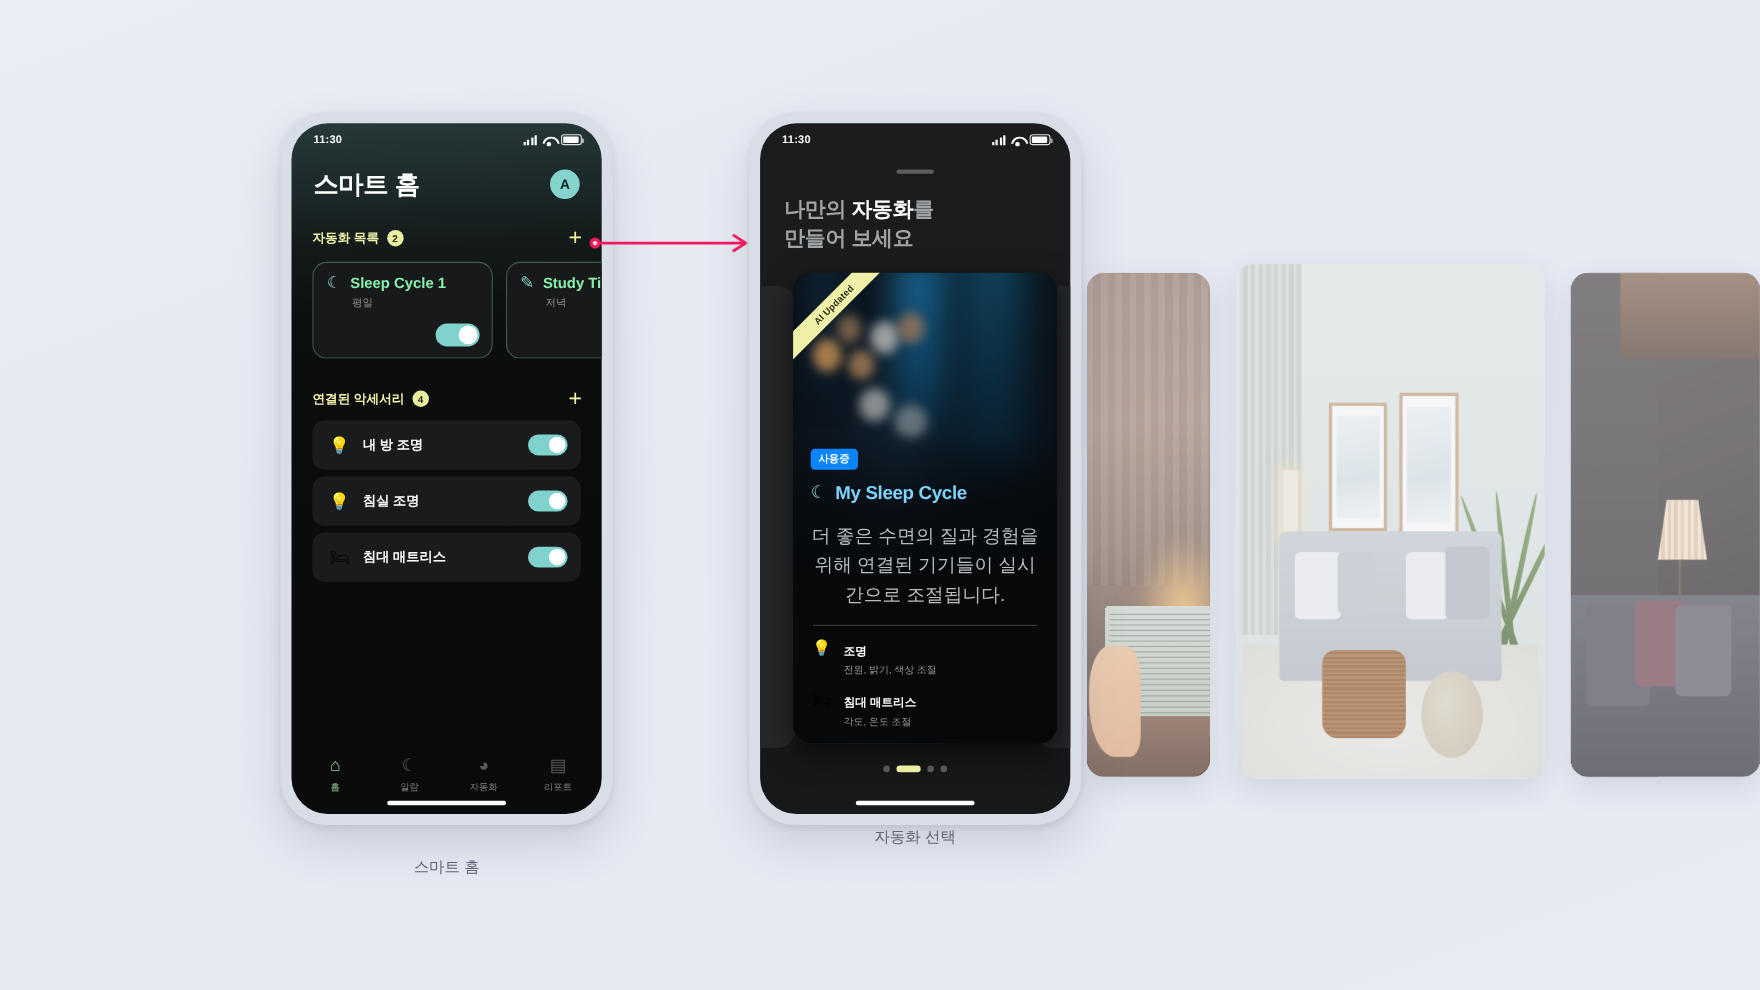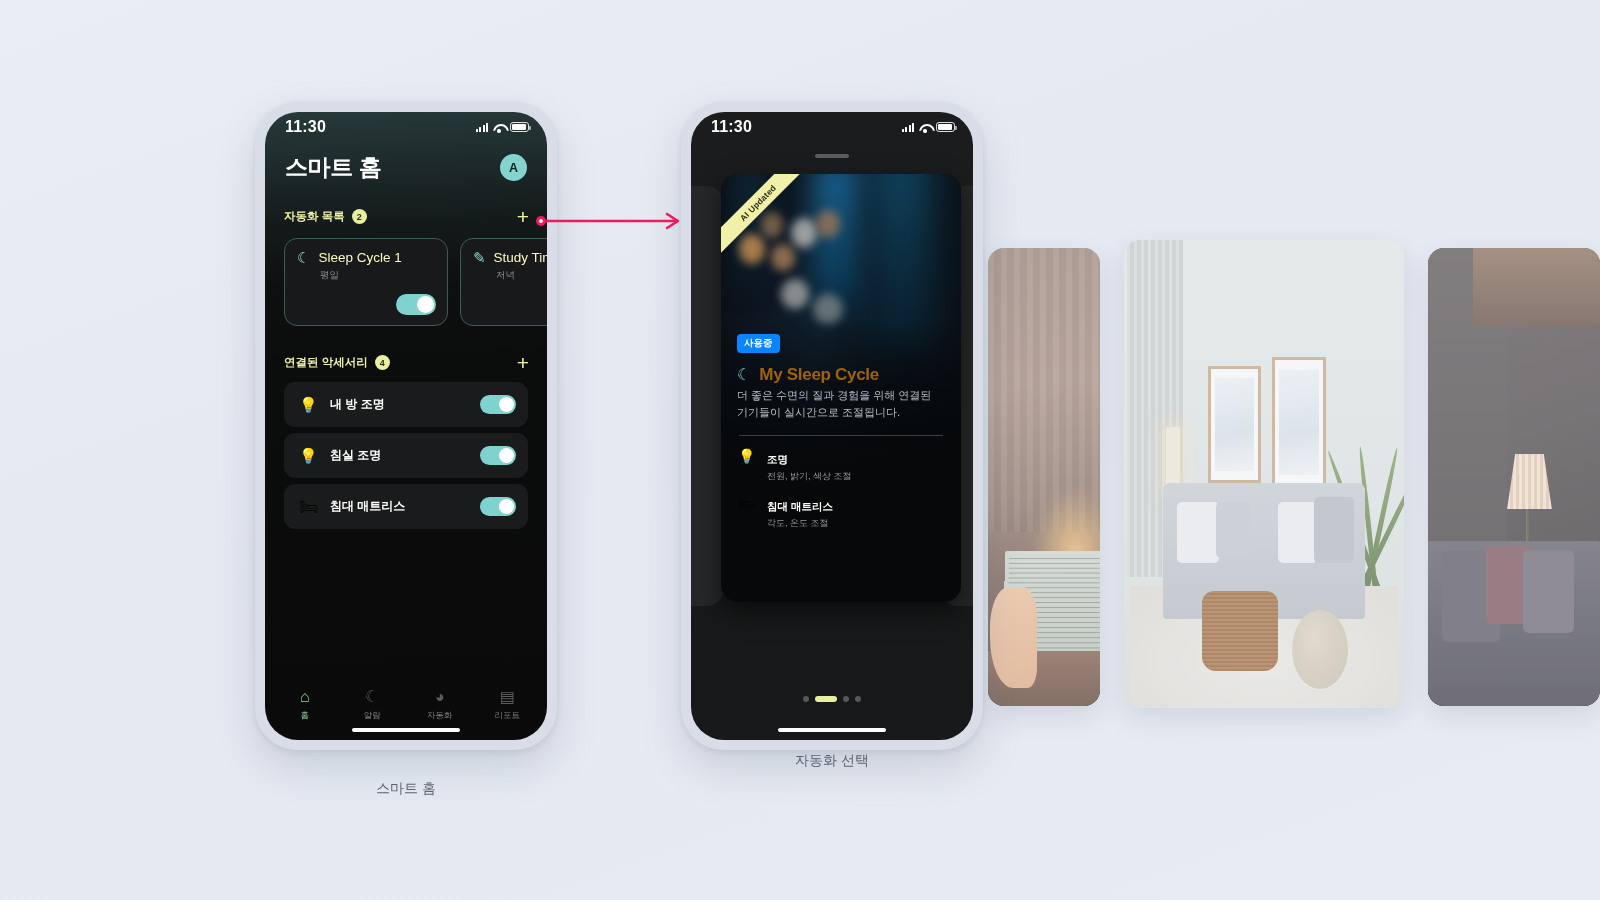--- a/index.html
+++ b/index.html
@@ -38,21 +38,21 @@
   #phone-smart-home { left: 255px; top: 102px; width: 302px; height: 648px; }
   #phone-automation { left: 681px; top: 102px; width: 302px; height: 648px; }
 
   
   .statusbar {
     position: relative; z-index: 6;
     height: 30px;
     display: flex; align-items: center; justify-content: space-between;
     padding: 0 18px 0 20px;
     color: #fff;
-    font-size: 16px; font-weight: 600;
+    font-size: 10px; font-weight: 600;
     letter-spacing: .2px;
   }
   .sb-icons { display: flex; align-items: flex-end; gap: 5px; }
   .sig { display: flex; align-items: flex-end; gap: 1.3px; height: 9px; }
   .sig i { width: 2px; background: #fff; border-radius: .5px; display: block; }
   .sig i:nth-child(1){height:3px} .sig i:nth-child(2){height:5px}
   .sig i:nth-child(3){height:7px} .sig i:nth-child(4){height:9px}
   .wifi { width: 12px; height: 9px; position: relative; }
   .wifi::before{
     content:""; position:absolute; left:0; top:1px; width:12px; height:12px;
@@ -89,21 +89,21 @@
                display: flex; align-items: center; justify-content: center; }
   .sec-plus { margin-left: auto; color: #eef0a6; font-size: 21px; line-height: 1;
               font-weight: 300; cursor: pointer; }
 
   .auto-row { display: flex; gap: 12px; padding: 11px 0 0 19px; overflow: hidden; }
   .auto-card { flex: 0 0 164px; height: 88px; border-radius: 13px;
                background: #18191a; border: 1px solid #3d5b58; padding: 11px 12px;
                position: relative; }
   .auto-card .ac-top { display: flex; align-items: center; gap: 8px; }
   .ac-ico { font-size: 15px; line-height: 1; color: #8ad6d0; }
-  .ac-name { color: #fef9c3; font-size: 13.5px; font-weight: 400; white-space: nowrap; }
+  .ac-name { color: #86efac; font-size: 13.5px; font-weight: 700; white-space: nowrap; }
   .ac-sub { color: #8b8f92; font-size: 9.5px; margin-top: 4px; margin-left: 23px; }
   .toggle { position: absolute; right: 11px; bottom: 10px; width: 40px; height: 21px;
             border-radius: 11px; background: #7fd2cd; }
   .toggle::after { content:""; position:absolute; right:2px; top:2px;
             width:17px; height:17px; border-radius:50%; background:#fff; }
   .toggle.sm { width: 36px; height: 19px; border-radius: 10px; position: relative;
             right:auto; bottom:auto; }
   .toggle.sm::after { width:15px; height:15px; right:2px; top:2px; }
 
   .acc-list { padding: 9px 19px 0 19px; display: flex; flex-direction: column; gap: 6px; }
@@ -178,22 +178,22 @@
     z-index: 4;
   }
 
   .hero-body { position: absolute; left: 0; right: 0; bottom: 0; top: 160px;
                padding: 0 16px; z-index: 3; display: flex; flex-direction: column; }
   .badge-use { align-self: flex-start; background: #0a84ff; color: #fff;
                font-size: 9.5px; font-weight: 700; border-radius: 4px;
                padding: 3px 7px; }
   .hero-name-row { display: flex; align-items: center; gap: 8px; margin-top: 12px; }
   .hero-moon { font-size: 16px; color: #8ad6d0; line-height: 1; }
-  .hero-name { color: #a16207; font-size: 17px; font-weight: 700; letter-spacing: -.3px; }
-  .hero-desc { color: #b9bdc0; font-size: 11px; line-height: 1.55; margin-top: 2px; }
+  .hero-name { color: #7dd3fc; font-size: 17px; font-weight: 700; letter-spacing: -.3px; }
+  .hero-desc { color: #b9bdc0; font-size: 17px; line-height: 1.55; margin-top: 16px; text-align: center; }
   .hero-div { height: 1px; background: #3a3d40; margin: 14px 2px 0 2px; }
 
   .feat { display: flex; align-items: flex-start; gap: 10px; margin-top: 13px; }
   .feat-ico { width: 20px; font-size: 14px; text-align: center; line-height: 1.1; }
   .feat-name { color: #fff; font-size: 10.5px; font-weight: 700; }
   .feat-sub { color: #95999c; font-size: 9px; margin-top: 3px; }
 
   .dots { position: absolute; left: 50%; transform: translateX(-50%); bottom: 38px;
           display: flex; align-items: center; gap: 6px; z-index: 5; }
   .dots i { width: 6px; height: 6px; border-radius: 50%; background: #55595b; display:block; }
@@ -442,20 +442,24 @@
             </span>
           <span class="wifi"></span>
           <span class="batt">
               <span></span>
             </span>
         </span>
       </div>
 
       <div class="sheet-grip"></div>
 
+      <div class="au-title">
+        <span>나만의 </span><b>자동화</b><span>를</span><br>
+        <span>만들어 보세요</span>
+      </div>
 
       <div class="carousel">
         <div class="side-card l"></div>
         <div class="side-card r"></div>
 
         <div class="hero">
           <div class="hero-photo">
             <div class="sky"></div>
             <div class="win3"></div>
             <div class="win1"></div>

